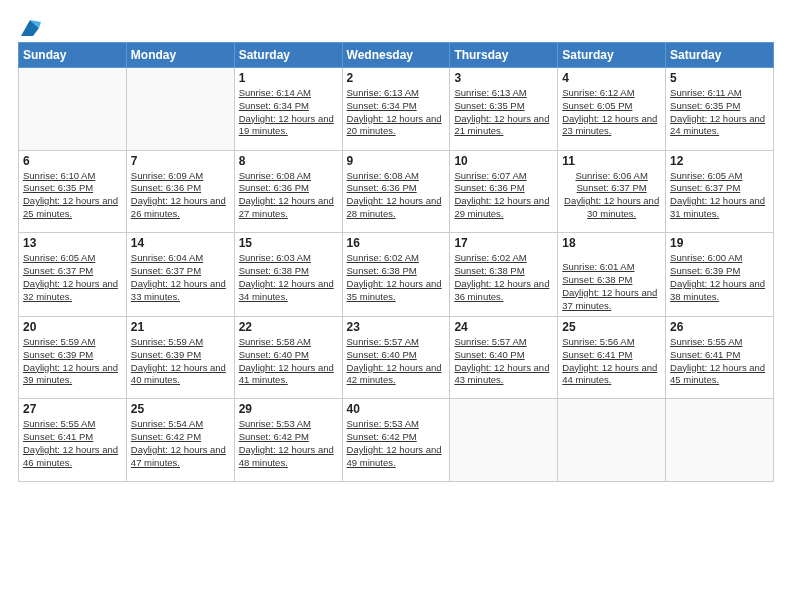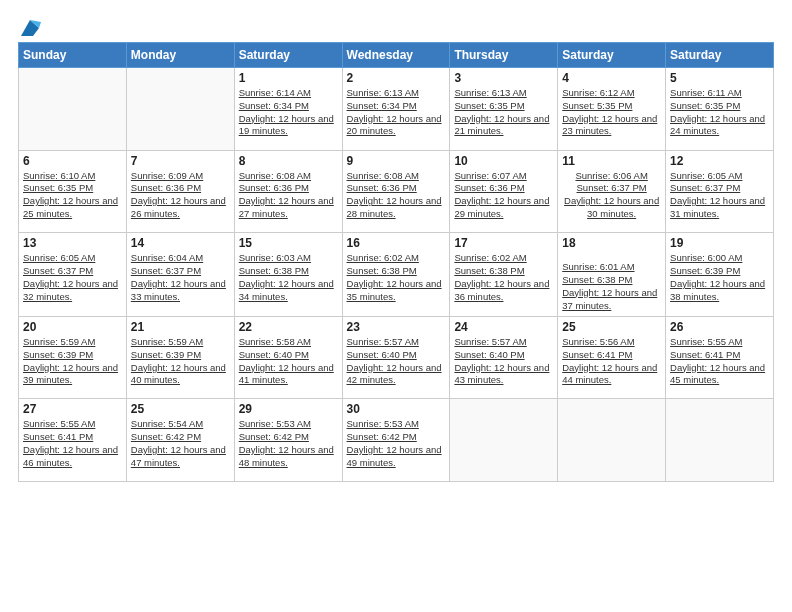--- a/index.html
+++ b/index.html
@@ -140,21 +140,21 @@
           </td>
           <td>
             <span class="day-number">3</span>
             <div class="day-info" style="white-space: pre-line;">Sunrise: 6:13 AM
 Sunset: 6:35 PM
 Daylight: 12 hours and 21 minutes.</div>
           </td>
           <td>
             <span class="day-number">4</span>
             <div class="day-info" style="white-space: pre-line;">Sunrise: 6:12 AM
-Sunset: 5:35 PM
+Sunset: 6:05 PM
 Daylight: 12 hours and 23 minutes.</div>
           </td>
           <td>
             <span class="day-number">5</span>
             <div class="day-info" style="white-space: pre-line;">Sunrise: 6:11 AM
 Sunset: 6:35 PM
 Daylight: 12 hours and 24 minutes.</div>
           </td>
         </tr>
         <tr>
@@ -302,21 +302,21 @@
 Sunset: 6:42 PM
 Daylight: 12 hours and 47 minutes.</div>
           </td>
           <td>
             <span class="day-number">29</span>
             <div class="day-info" style="white-space: pre-line;">Sunrise: 5:53 AM
 Sunset: 6:42 PM
 Daylight: 12 hours and 48 minutes.</div>
           </td>
           <td>
-            <span class="day-number">30</span>
+            <span class="day-number">40</span>
             <div class="day-info" style="white-space: pre-line;">Sunrise: 5:53 AM
 Sunset: 6:42 PM
 Daylight: 12 hours and 49 minutes.</div>
           </td>
           <td class="empty"></td>
           <td class="empty"></td>
           <td class="empty"></td>
         </tr>
       </tbody>
   </table>

